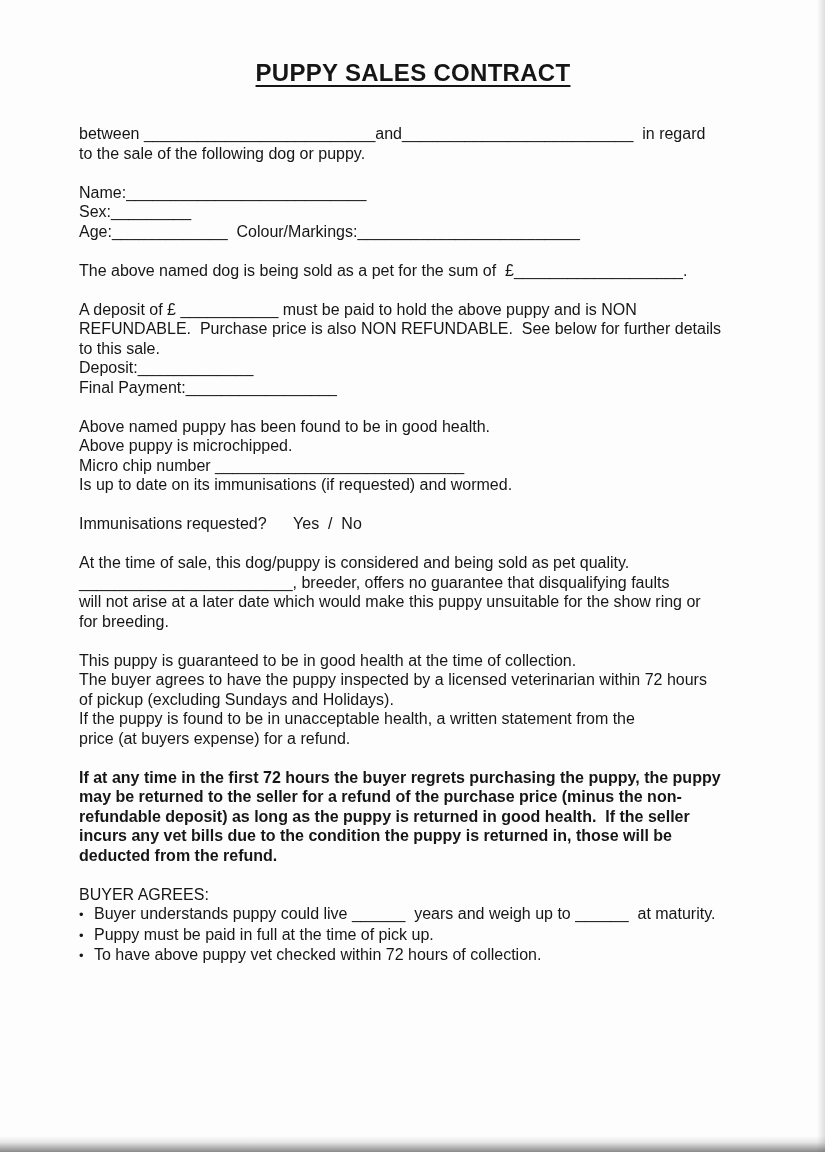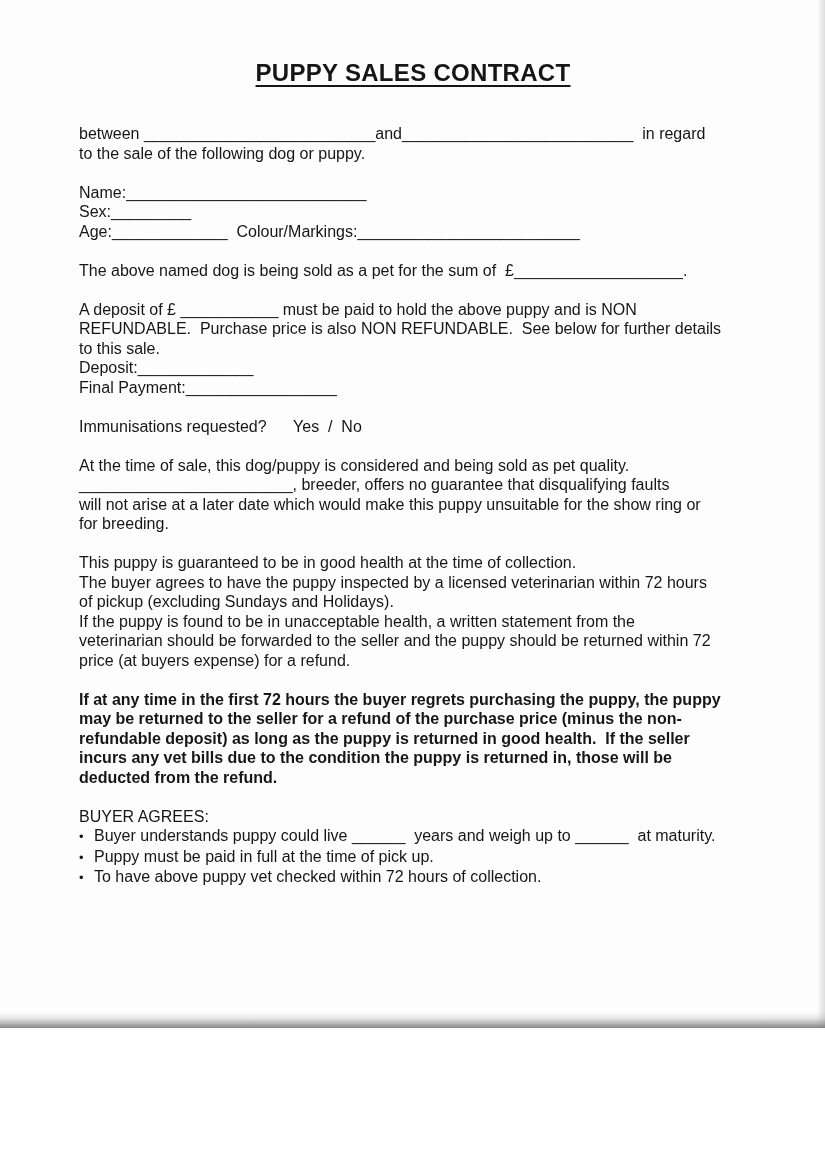--- a/index.html
+++ b/index.html
@@ -2,21 +2,21 @@
 <html><head>
 <meta charset="utf-8">
 <style>
   html, body {
     margin: 0;
     padding: 0;
     background: #ffffff;
   }
   .page {
     width: 825px;
-    height: 1028px;
+    height: 1152px;
     box-sizing: border-box;
     padding: 58px 78px 0 79px;
     background: #fdfdfd;
     font-family: "Liberation Sans", "DejaVu Sans", sans-serif;
     font-size: 16px;
     line-height: 19.5px;
     color: #161616;
     position: relative;
     overflow: hidden;
   }
@@ -82,38 +82,43 @@
 
   <div class="para">
     <div class="line">A deposit of £ ___________ must be paid to hold the above puppy and is NON</div>
     <div class="line">REFUNDABLE.  Purchase price is also NON REFUNDABLE.  See below for further details</div>
     <div class="line">to this sale.</div>
     <div class="line">Deposit:_____________</div>
     <div class="line">Final Payment:_________________</div>
   </div>
 
 
+  <div class="para">
+    <div class="line">Above named puppy has been found to be in good health.</div>
+    <div class="line">Above puppy is microchipped.</div>
+    <div class="line">Micro chip number ____________________________</div>
+    <div class="line">Is up to date on its immunisations (if requested) and wormed.</div>
+  </div>
 
   <div class="para">
     <div class="line">Immunisations requested?      Yes  /  No</div>
   </div>
 
   <div class="para">
     <div class="line">At the time of sale, this dog/puppy is considered and being sold as pet quality.</div>
     <div class="line">________________________, breeder, offers no guarantee that disqualifying faults</div>
     <div class="line">will not arise at a later date which would make this puppy unsuitable for the show ring or</div>
     <div class="line">for breeding.</div>
   </div>
 
   <div class="para">
     <div class="line">This puppy is guaranteed to be in good health at the time of collection.</div>
     <div class="line">The buyer agrees to have the puppy inspected by a licensed veterinarian within 72 hours</div>
     <div class="line">of pickup (excluding Sundays and Holidays).</div>
     <div class="line">If the puppy is found to be in unacceptable health, a written statement from the</div>
-    <div class="line">veterinarian should be forwarded to the seller and the puppy should be returned within 72</div>
     <div class="line">price (at buyers expense) for a refund.</div>
   </div>
 
   <div class="para bold">
     <div class="line">If at any time in the first 72 hours the buyer regrets purchasing the puppy, the puppy</div>
     <div class="line">may be returned to the seller for a refund of the purchase price (minus the non-</div>
     <div class="line">refundable deposit) as long as the puppy is returned in good health.  If the seller</div>
     <div class="line">incurs any vet bills due to the condition the puppy is returned in, those will be</div>
     <div class="line">deducted from the refund.</div>
   </div>

